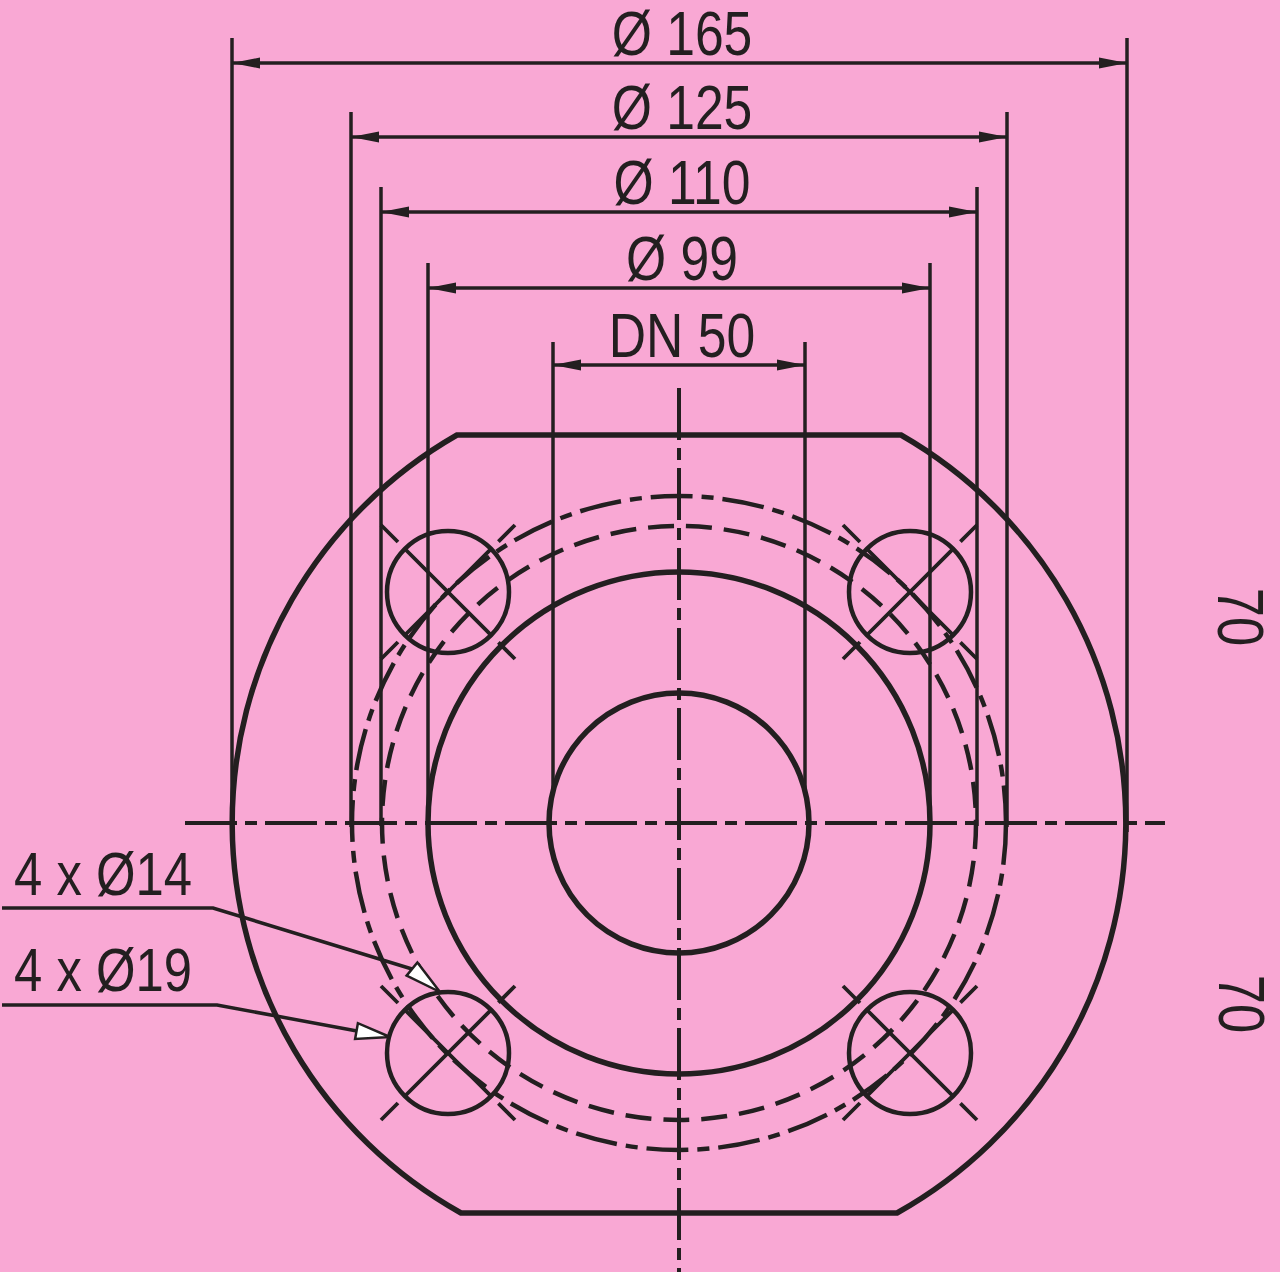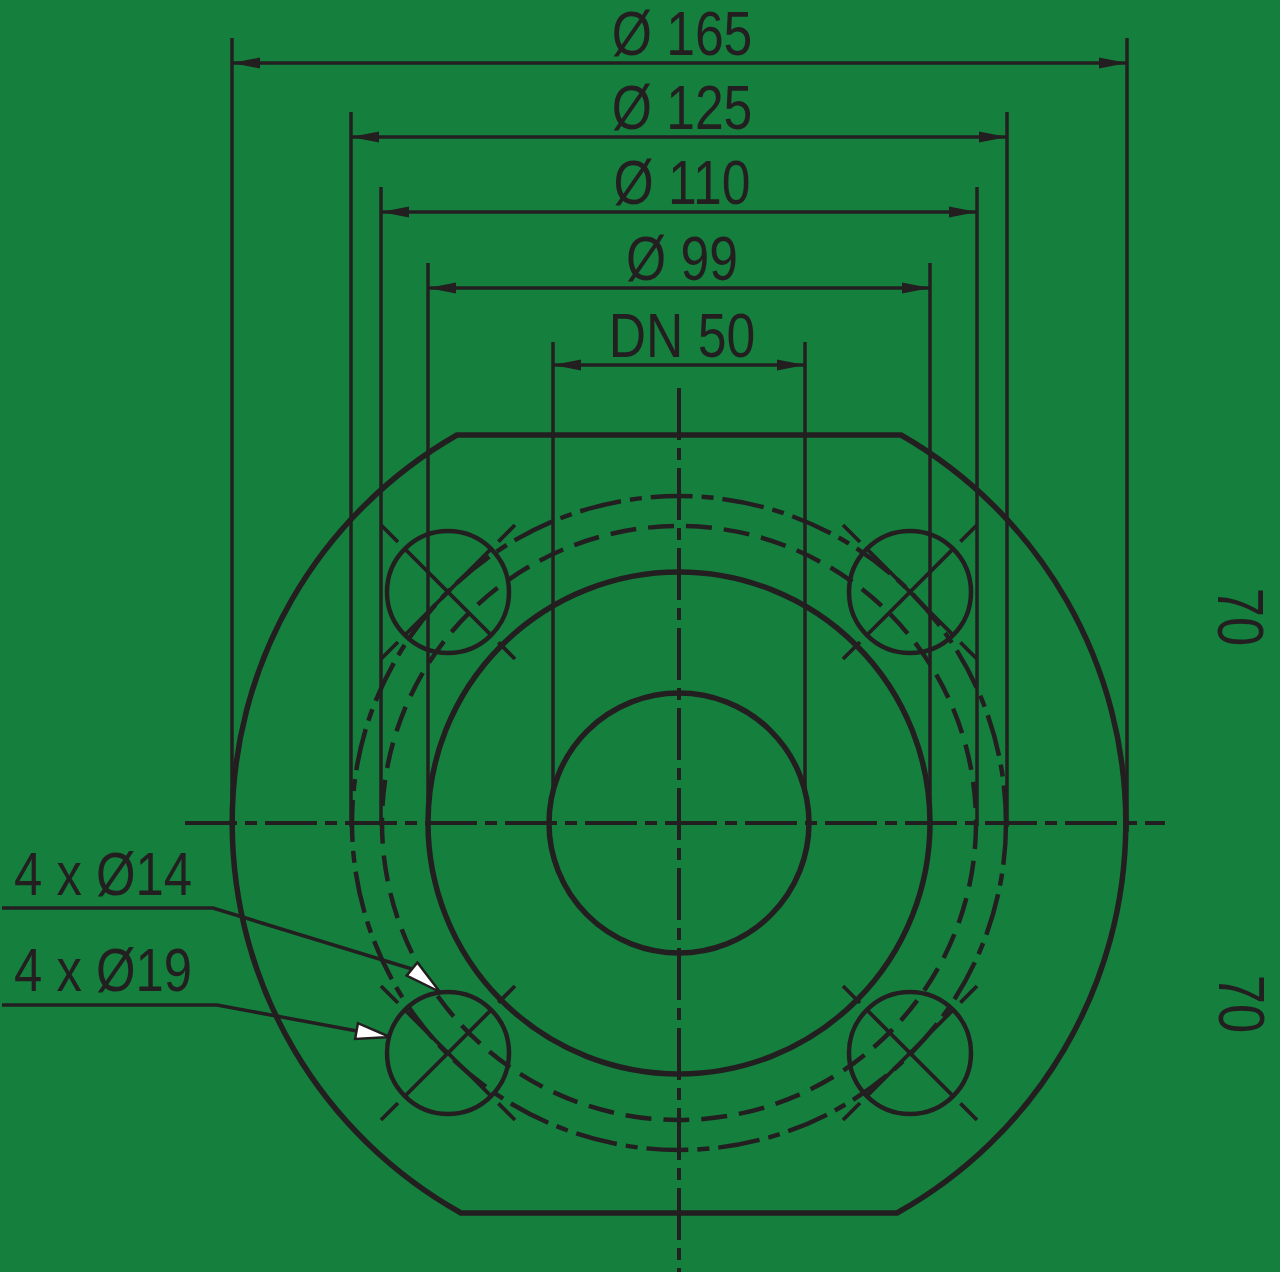--- a/index.html
+++ b/index.html
@@ -1,21 +1,21 @@
 <!DOCTYPE html>
 <html style="--line: #231f20;"><head>
 <meta charset="utf-8">
 <style>
   :root { --line: #231f20; }
   html, body { margin: 0; padding: 0; background: #ffffff; }
   .stage {
     position: relative;
     width: 1280px;
     height: 1272px;
-    background: #15803d;
+    background: #f9a8d4;
     overflow: hidden;
   }
   svg { display: block; }
   .geo     { stroke: var(--line); fill: none; stroke-width: 5.5; }
   .geo-thin{ stroke: var(--line); fill: none; stroke-width: 4.5; }
   .center  { stroke: var(--line); fill: none; stroke-width: 4; stroke-dasharray: 52 8 12 8; }
   .boltcir { stroke: var(--line); fill: none; stroke-width: 4.5; stroke-dasharray: 42 9 12 9; }
   .hidden  { stroke: var(--line); fill: none; stroke-width: 4.5; stroke-dasharray: 26 12; }
   .cross   { stroke: var(--line); fill: none; stroke-width: 3.8; stroke-dasharray: 24 11 120 11 24; }
   .dim     { stroke: var(--line); fill: none; stroke-width: 3.5; }

